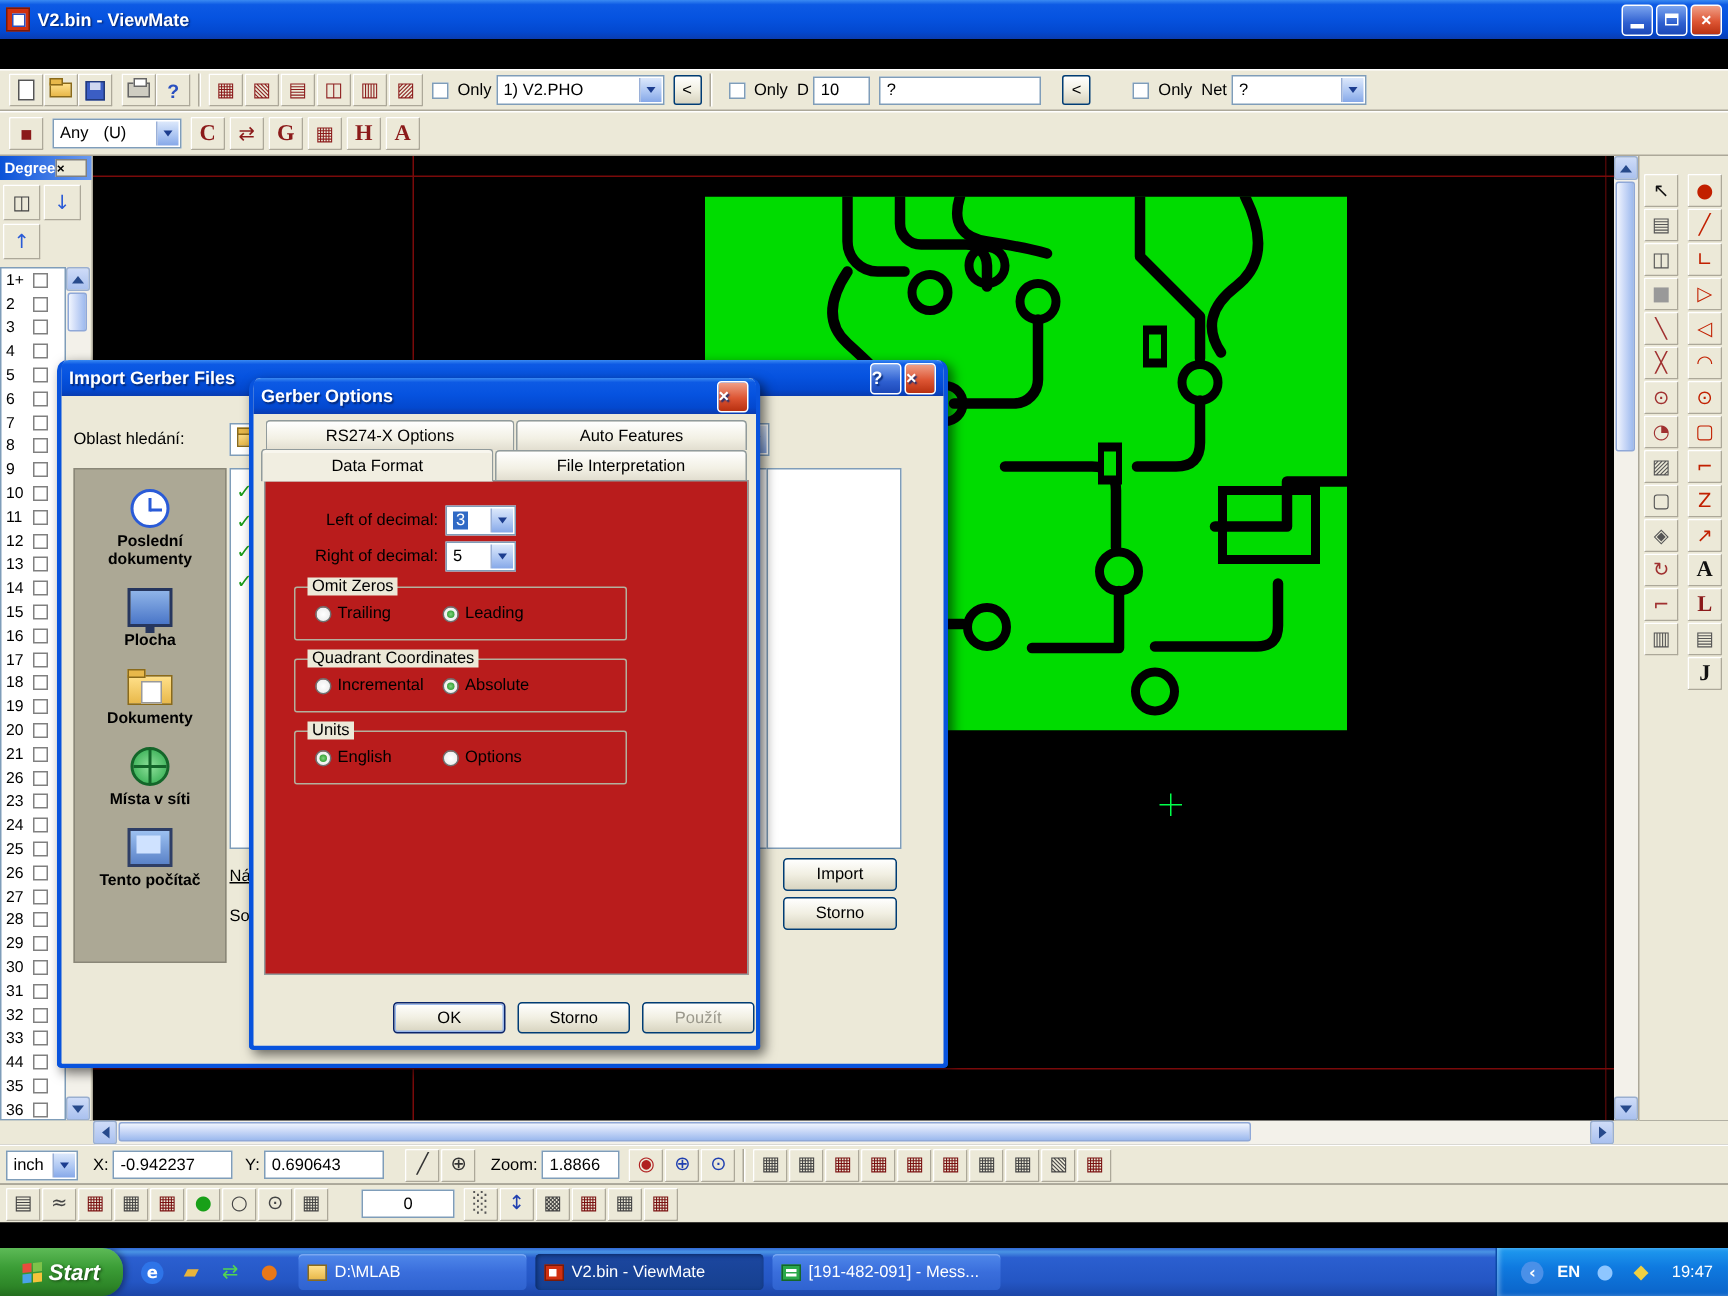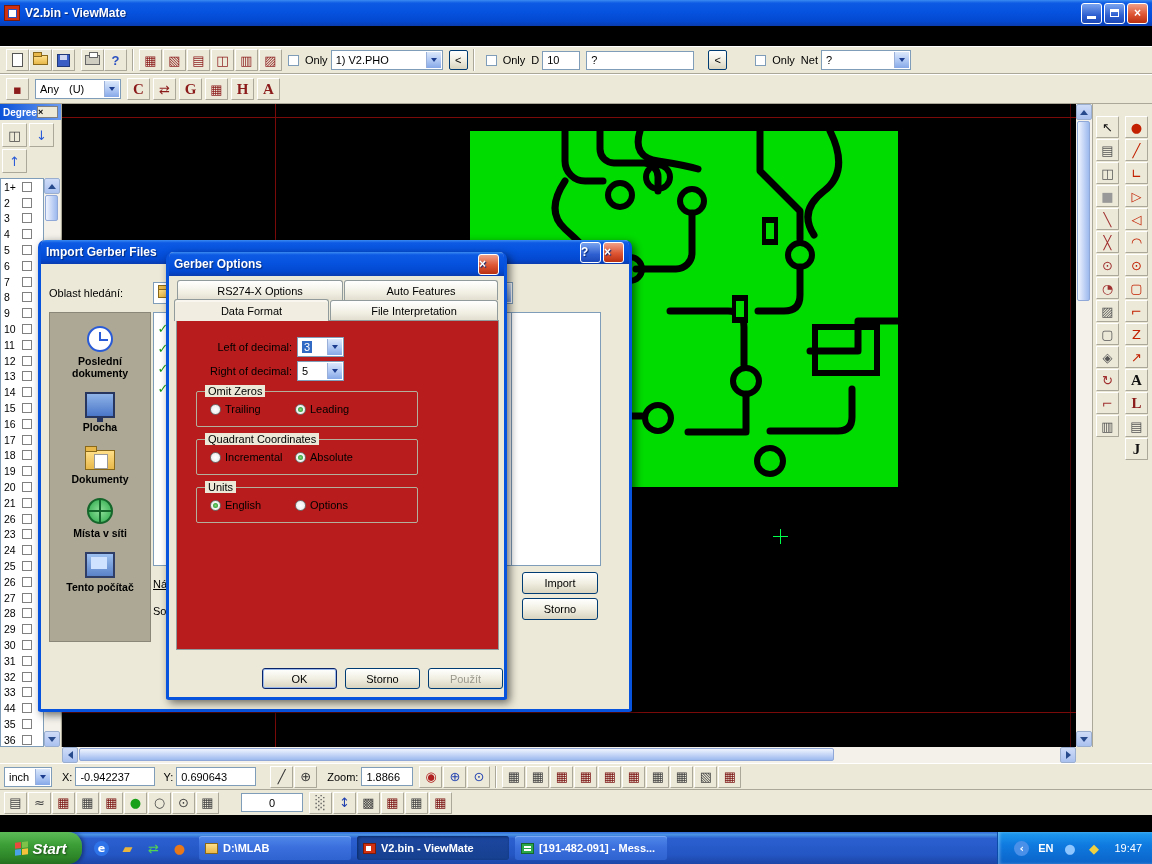--- a/index.html
+++ b/index.html
@@ -122,21 +122,21 @@
   .tasks{display:flex;align-items:center;gap:6px;flex:1;}
   .task{width:152px;height:24px;border-radius:3px;display:flex;align-items:center;gap:5px;padding:0 6px;
     background:linear-gradient(#4f88ea,#3a6edc 50%,#2f63d0);box-shadow:inset 0 1px 0 #7aa8f2;font-size:11px;white-space:nowrap;overflow:hidden;}
   .task.active{background:linear-gradient(#1c47a0,#16408f);box-shadow:inset 1px 1px 3px #0a2a66;}
   .task-ic{width:13px;height:11px;flex:none;}
   .ti-folder{background:linear-gradient(#ffe08a,#e8b84a);border:1px solid #8a6a1a;}
   .ti-viewmate{background:#d03010;border:1px solid #7a1a08;position:relative;}
   .ti-viewmate::after{content:"";position:absolute;left:2px;top:2px;width:5px;height:5px;background:#fff;}
   .ti-message{background:#2aa84a;border:1px solid #14662a;position:relative;}
   .ti-message::after{content:"";position:absolute;left:2px;top:2px;width:7px;height:2px;background:#fff;box-shadow:0 3px 0 #fff;}
-  .task-lb{overflow:hidden;text-overflow:ellipsis;font-weight:bold;}
+  .task-lb{overflow:hidden;text-overflow:ellipsis;}
   .tray{height:32px;display:flex;align-items:center;gap:5px;padding:0 10px 0 12px;
     background:linear-gradient(180deg,#1f9bf0 0%,#0f7ae0 40%,#0b63c8 100%);border-left:1px solid #0a4aa8;box-shadow:inset 2px 0 3px rgba(255,255,255,.3);}
   .tray-lang{font-weight:bold;}
   .clock{margin-left:4px;}
 
   
   .xp-dialog{position:absolute;background:#ece9d8;border:3px solid #0853dd;border-top:0;
     border-radius:7px 7px 3px 3px;box-shadow:3px 3px 8px rgba(0,0,0,.55);}
   .xp-title{height:24px;border-radius:5px 5px 0 0;
     background:linear-gradient(180deg,#3a8af2 0%,#0d5ae4 12%,#0653e0 45%,#0348cf 82%,#0a3cb0 100%);

